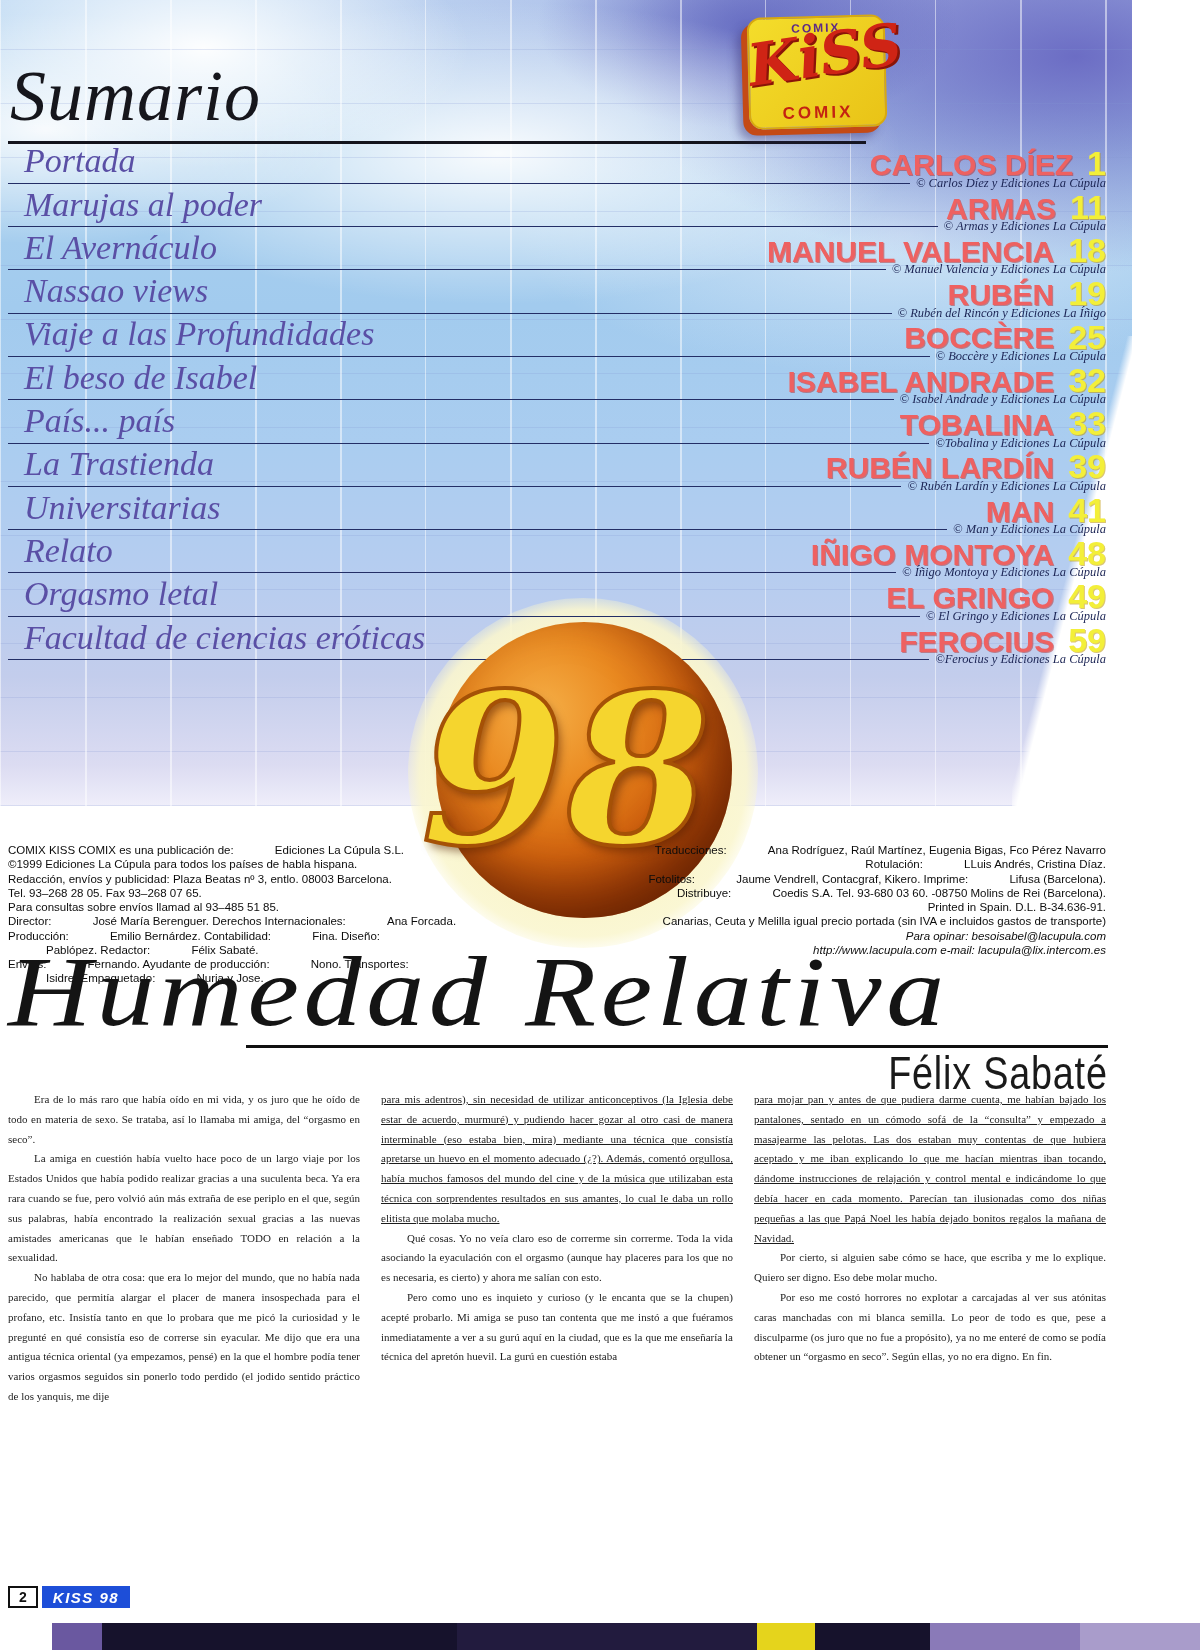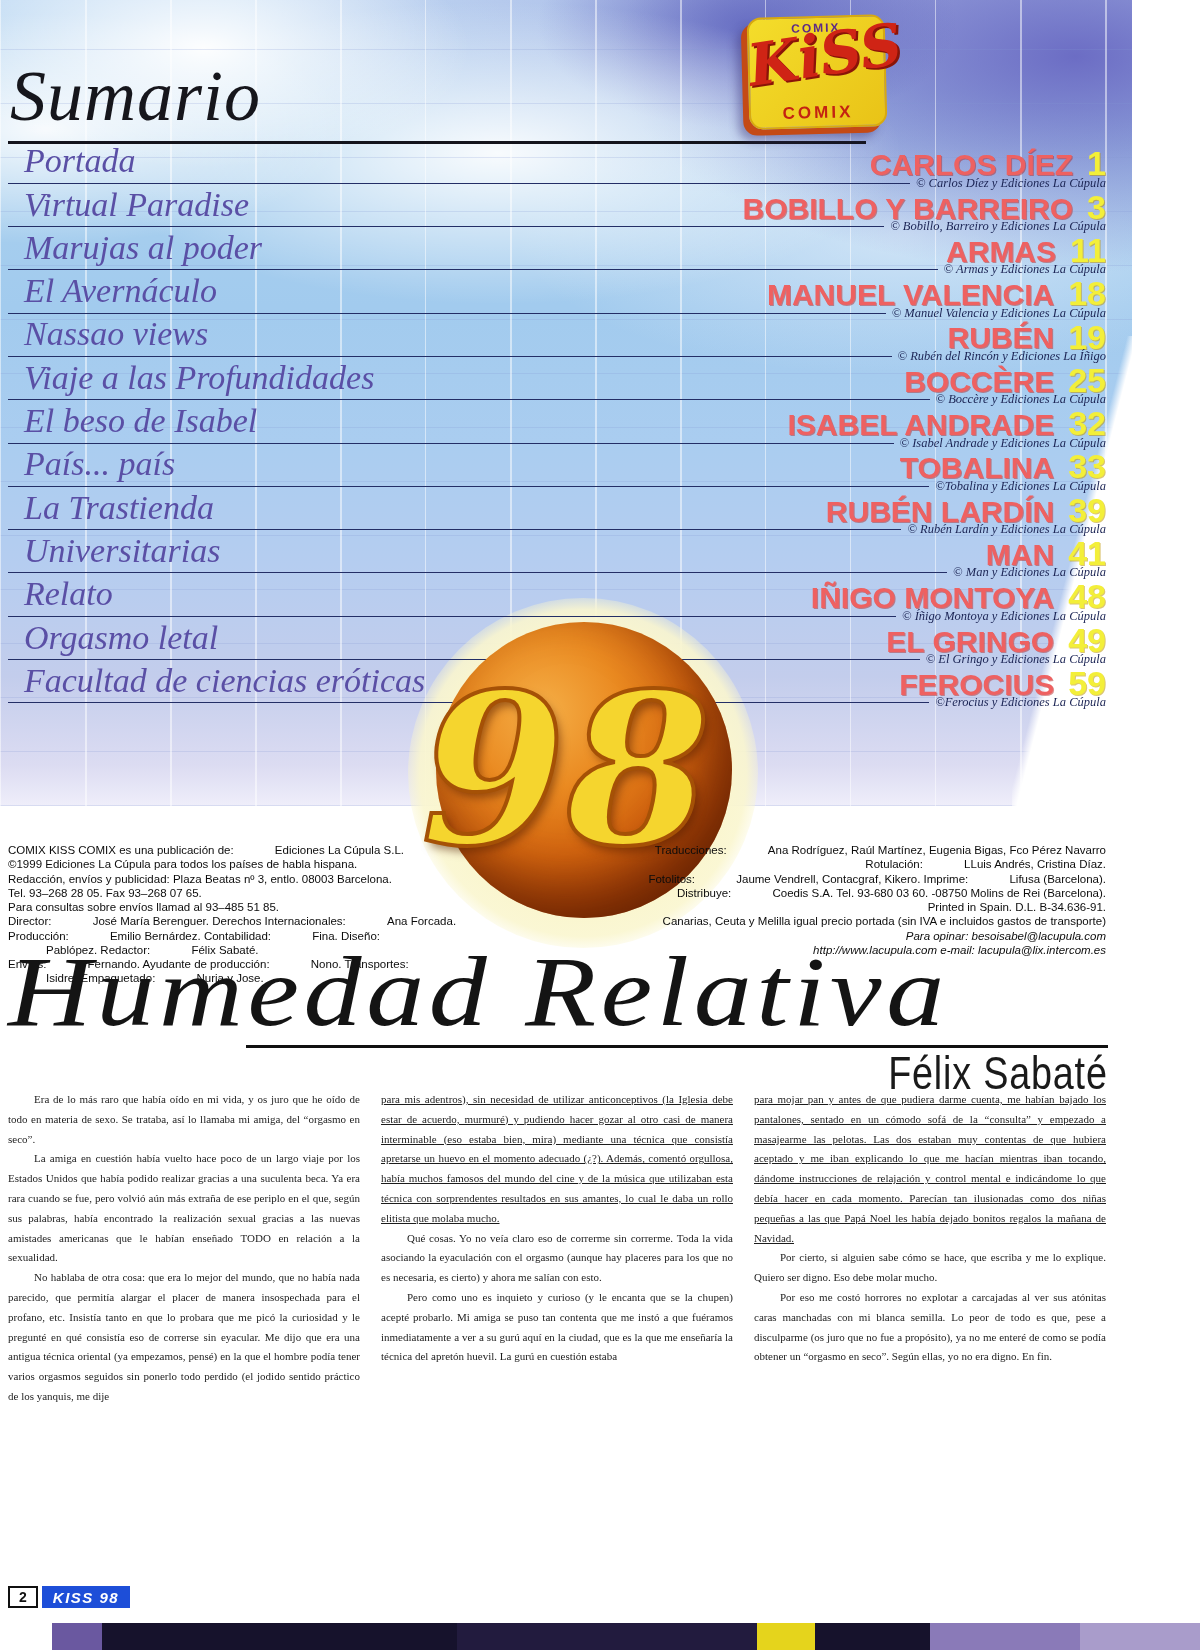--- a/index.html
+++ b/index.html
@@ -138,33 +138,20 @@
               <span class="toc-author">CARLOS DÍEZ</span>
               <span class="toc-page">1</span>
             </span>
           </div>
         <div class="toc-bottom">
             <span class="toc-line"></span>
             <span class="toc-copy">© Carlos Díez y Ediciones La Cúpula</span>
           </div>
       </div>
 
-      <div class="toc-row">
-        <div class="toc-top">
-            <span class="toc-title">Virtual Paradise</span>
-            <span class="toc-author-group">
-              <span class="toc-author">BOBILLO Y BARREIRO</span>
-              <span class="toc-page">3</span>
-            </span>
-          </div>
-        <div class="toc-bottom">
-            <span class="toc-line"></span>
-            <span class="toc-copy">© Bobillo, Barreiro y Ediciones La Cúpula</span>
-          </div>
-      </div>
 
       <div class="toc-row">
         <div class="toc-top">
             <span class="toc-title">Marujas al poder</span>
             <span class="toc-author-group">
               <span class="toc-author">ARMAS</span>
               <span class="toc-page">11</span>
             </span>
           </div>
         <div class="toc-bottom">

